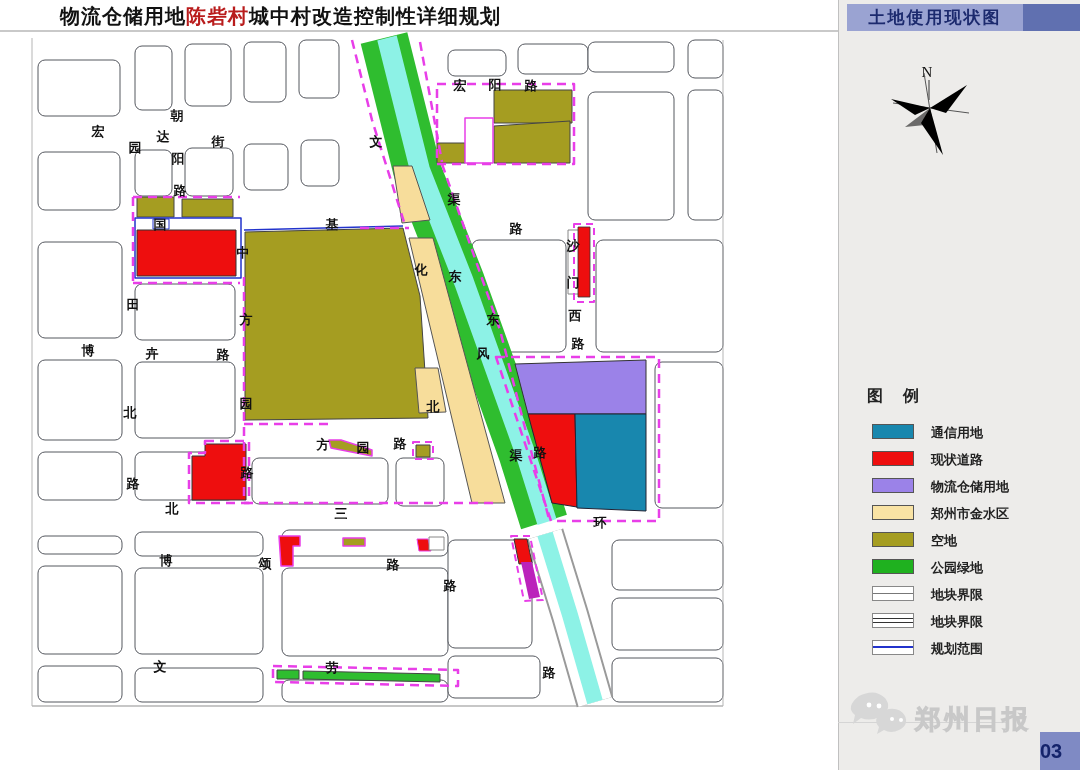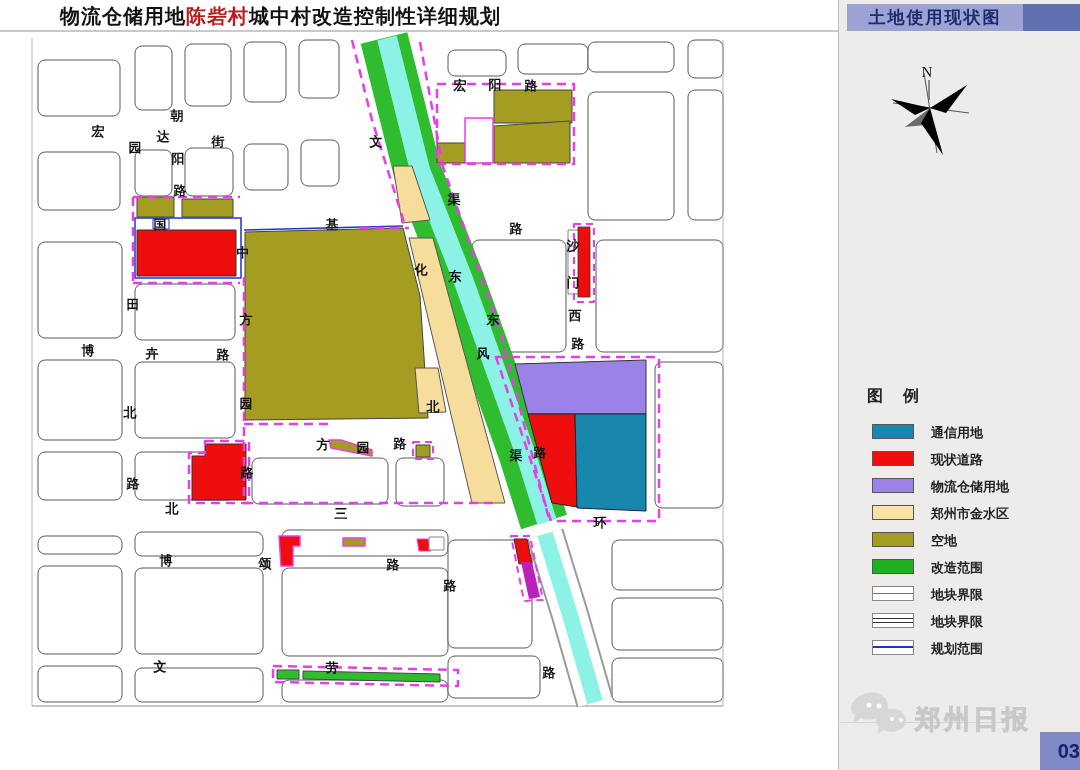--- a/index.html
+++ b/index.html
@@ -23,21 +23,21 @@
   #legend{position:absolute;left:28px;top:386px;width:210px;}
   #legend-title{font-size:16px;font-weight:bold;color:#222;margin-bottom:14px;letter-spacing:2px;}
   .legend-row{position:relative;height:27px;}
   .legend-swatch{position:absolute;left:5px;top:3px;width:42px;height:15px;box-sizing:border-box;}
   .legend-label{position:absolute;left:64px;top:3px;font-size:13px;color:#222;font-weight:bold;}
   .sw-line{position:absolute;left:0;width:100%;}
   
   #brand-line{position:absolute;left:838px;top:722px;width:170px;height:1px;background:#d5d5d5;}
   #brand{position:absolute;left:845px;top:688px;}
   #pagenum{position:absolute;left:1040px;top:732px;width:40px;height:38px;background:#7f8ac4;
-           color:#15246b;font-size:20px;font-weight:bold;text-align:right;line-height:38px;}
+           color:#15246b;font-size:20px;font-weight:bold;text-align:left;line-height:38px;}
 </style>
 </head>
 <body>
 
 <div id="page">
 
   <svg id="map-svg" viewBox="0 0 838 770">
       <rect x="38" y="60" width="82" height="56" rx="7" fill="#ffffff" stroke="#55585f" stroke-width="1"></rect>
       <rect x="135" y="46" width="37" height="64" rx="7" fill="#ffffff" stroke="#55585f" stroke-width="1"></rect>
       <rect x="185" y="44" width="46" height="62" rx="7" fill="#ffffff" stroke="#55585f" stroke-width="1"></rect>
@@ -223,21 +223,21 @@
           <div class="legend-row">
             <div class="legend-swatch" style="background: rgb(249, 227, 164); border: 1px solid rgb(85, 85, 85);"></div>
             <span class="legend-label">郑州市金水区</span>
           </div>
           <div class="legend-row">
             <div class="legend-swatch" style="background: rgb(165, 157, 33); border: 1px solid rgb(85, 85, 85);"></div>
             <span class="legend-label">空地</span>
           </div>
           <div class="legend-row">
             <div class="legend-swatch" style="background: rgb(31, 177, 31); border: 1px solid rgb(85, 85, 85);"></div>
-            <span class="legend-label">改造范围</span>
+            <span class="legend-label">公园绿地</span>
           </div>
           <div class="legend-row">
             <div class="legend-swatch" style="background: rgb(255, 255, 255); border: 1px solid rgb(136, 136, 136);">
               <div class="sw-line" style="top: 6px; height: 1px; background: rgb(119, 119, 119);"></div>
             </div>
             <span class="legend-label">地块界限</span>
           </div>
           <div class="legend-row">
             <div class="legend-swatch" style="background: rgb(255, 255, 255); border: 1px solid rgb(136, 136, 136);">
               <div class="sw-line" style="top: 4px; height: 1px; background: rgb(51, 51, 51);"></div>

